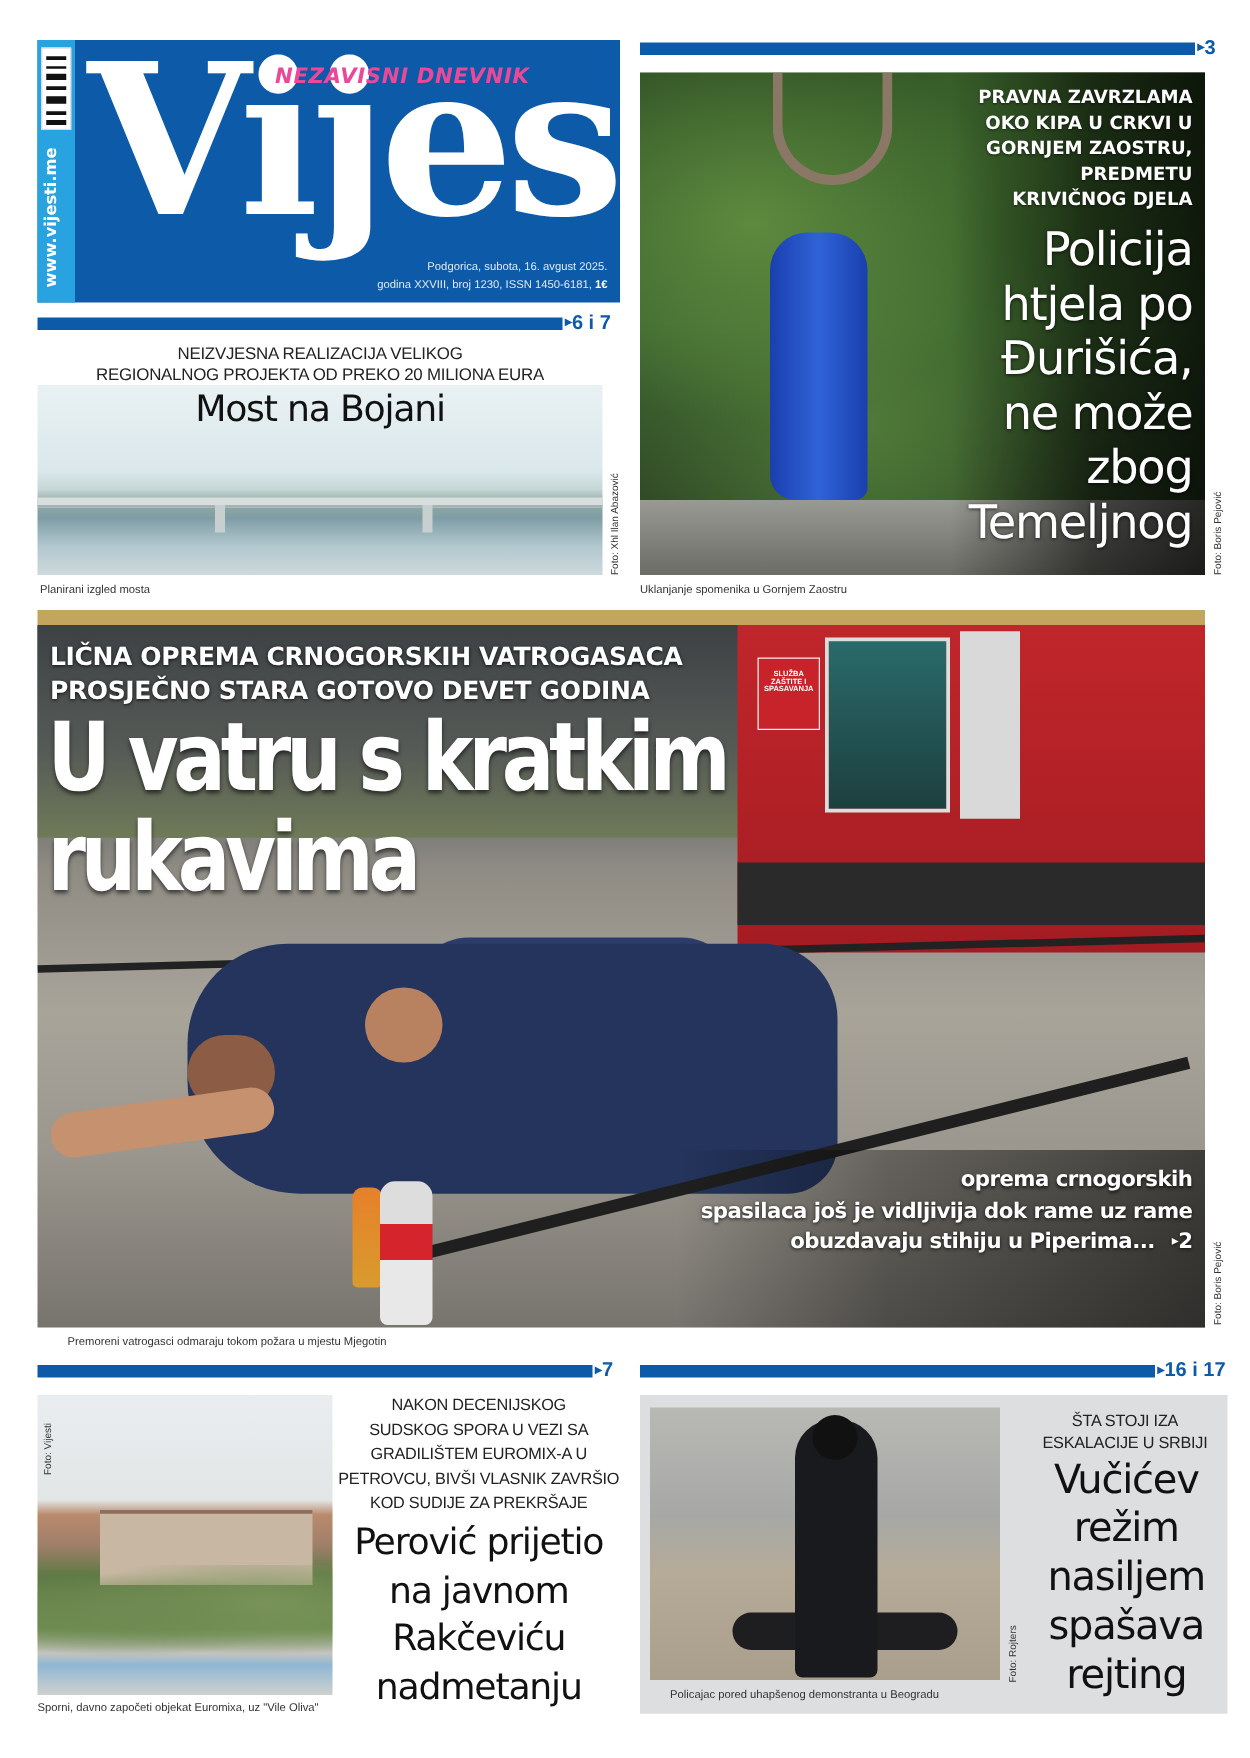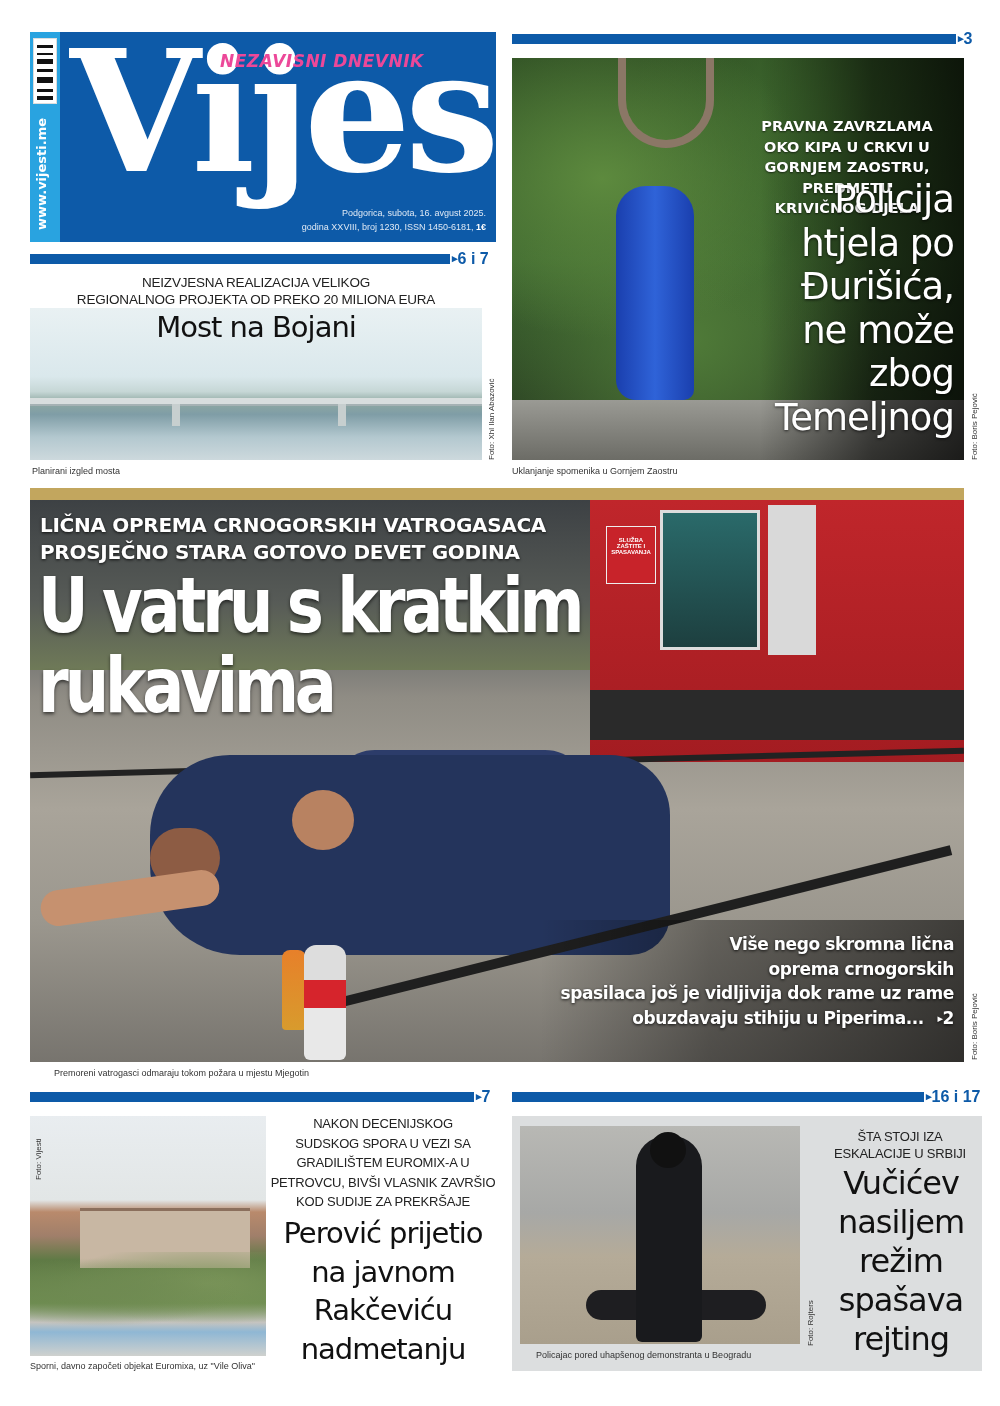--- a/index.html
+++ b/index.html
@@ -35,21 +35,21 @@
     
     .statue-img { left: 512px; top: 58px; width: 452px; height: 402px; background:
       radial-gradient(ellipse at 20% 30%, #5d8a3e 0%, transparent 40%),
       radial-gradient(ellipse at 70% 20%, #3f6b2e 0%, transparent 45%),
       radial-gradient(ellipse at 40% 70%, #4f7a38 0%, transparent 50%),
       linear-gradient(180deg, #2f4f24 0%, #3d6630 50%, #2a3d22 100%); }
     .statue-shade { left: 760px; top: 58px; width: 204px; height: 402px; background: linear-gradient(90deg, rgba(0,0,0,0) 0%, rgba(0,0,0,.55) 55%, rgba(0,0,0,.75) 100%); }
     .statue-blue { left: 616px; top: 186px; width: 78px; height: 214px; background: linear-gradient(90deg, #1a3fae, #2f63d8, #1a3fae); border-radius: 30px 30px 10px 20px; }
     .statue-claw { left: 618px; top: 58px; width: 96px; height: 90px; border: 8px solid #8b7766; border-top: none; border-radius: 0 0 48px 48px; }
     .statue-ground { left: 512px; top: 400px; width: 452px; height: 60px; background: linear-gradient(180deg, #9a9a94, #6c6c66); }
-    .kicker-white { color:#fff; font-family: "DejaVu Sans", sans-serif; font-weight: bold; text-align: center; text-shadow: 0 1px 2px rgba(0,0,0,.6); margin-top: 48px; }
+    .kicker-white { color:#fff; font-family: "DejaVu Sans", sans-serif; font-weight: bold; text-align: right; text-shadow: 0 1px 2px rgba(0,0,0,.6); }
     .head-white { color:#fff; font-family: "DejaVu Sans", sans-serif; text-align:right; text-shadow: 0 1px 3px rgba(0,0,0,.7); letter-spacing: -1px; }
 
     
     .gold-rule { left: 30px; top: 488px; width: 934px; height: 12px; background: #c2a65e; }
     .fire-img { left: 30px; top: 500px; width: 934px; height: 562px; background:
       linear-gradient(180deg, #4b4f52 0%, #5c6062 20%, #8f8c84 35%, #a9a49a 55%, #9b978e 75%, #77746e 100%); }
     .fire-wall { left: 30px; top: 500px; width: 580px; height: 170px; background: linear-gradient(180deg, #3d4144 0%, #575b57 60%, #6f7a58 100%); }
     .truck { left: 590px; top: 500px; width: 374px; height: 262px; background: linear-gradient(180deg, #c0262b, #a31c21); }
     .truck-panel { left: 660px; top: 510px; width: 100px; height: 140px; background: linear-gradient(180deg,#2a6a6a,#1d3f3f); border: 3px solid #ddd; }
     .truck-panel2 { left: 768px; top: 505px; width: 48px; height: 150px; background: #d9d9d9; }
@@ -170,21 +170,20 @@
 
 <div class="abs main-kicker">
   <div>LIČNA OPREMA CRNOGORSKIH VATROGASACA</div>
   <div>PROSJEČNO STARA GOTOVO DEVET GODINA</div>
 </div>
 <div class="abs main-head">
   <div>U vatru s kratkim</div>
   <div>rukavima</div>
 </div>
 <div class="abs main-lede">
-  <div>Više nego skromna lična</div>
   <div>opremа crnogorskih</div>
   <div>spasilaca još je vidljivija dok rame uz rame</div>
   <div><span>obuzdavaju stihiju u Piperima...</span>
     <span style="margin-left:8px;"><span style="font-size:11px;vertical-align:2px">▸</span><span>2</span></span>
   </div>
 </div>
 <div class="abs caption" style="left:30px;top:1068px;margin-left:24px;">Premoreni vatrogasci odmaraju tokom požara u mjestu Mjegotin</div>
 <div class="abs credit" style="left:970px;top:980px;height:80px;">Foto: Boris Pejović</div>
 
 <div class="abs rule" style="left:30px;top:1092px;width:444px;"></div>
@@ -220,17 +219,17 @@
 <div class="abs cop"></div>
 <div class="abs cop-head"></div>
 <div class="abs credit" style="left:806px;top:1290px;height:56px;">Foto: Rojters</div>
 <div class="abs caption" style="left:536px;top:1350px;">Policajac pored uhapšenog demonstranta u Beogradu</div>
 <div class="abs kicker-dark" style="left:818px;top:1128px;width:164px;font-size:13px;line-height:17px;">
   <div>ŠTA STOJI IZA</div>
   <div>ESKALACIJE U SRBIJI</div>
 </div>
 <div class="abs head-dark" style="left:816px;top:1164px;width:170px;font-size:32px;line-height:39px;">
   <div>Vučićev</div>
+  <div>režim</div>
   <div>nasiljem</div>
-  <div>režim</div>
   <div>spašava</div>
   <div>rejting</div>
 </div>
 
 </body></html>

